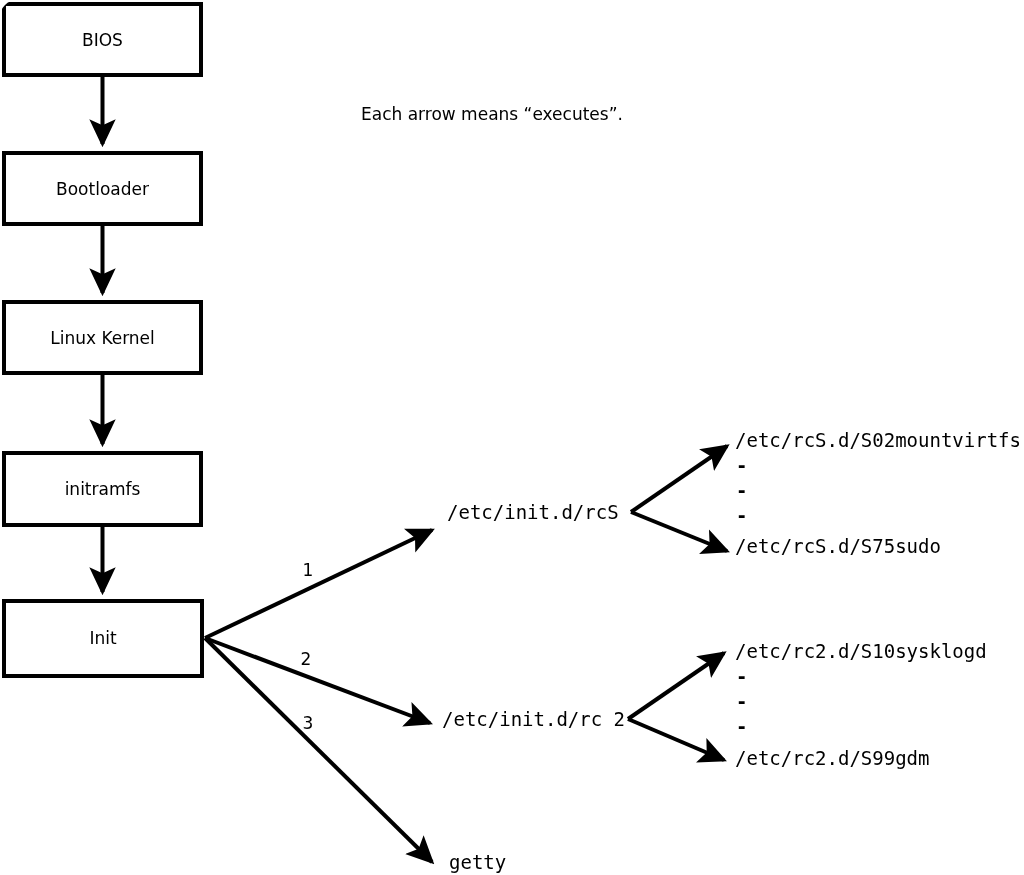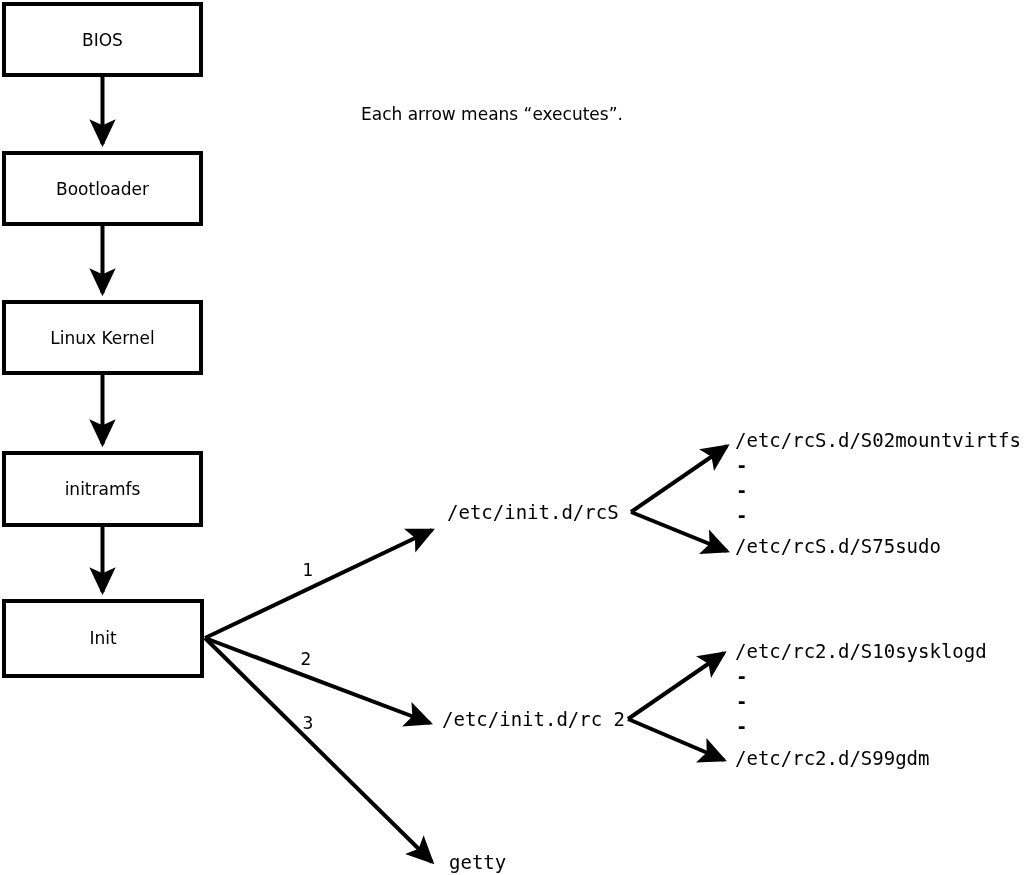--- a/index.html
+++ b/index.html
@@ -9,20 +9,21 @@
   }
   body {
     font-family: "DejaVu Sans", sans-serif;
   }
   #diagram-root {
     position: relative;
     width: 1024px;
     height: 875px;
     overflow: hidden;
     background: #ffffff;
+    border-radius: 17px;
   }
   svg#boot-diagram {
     display: block;
     width: 1024px;
     height: 875px;
   }
   .box-rect {
     fill: #ffffff;
     stroke: #000000;
     stroke-width: 4;

